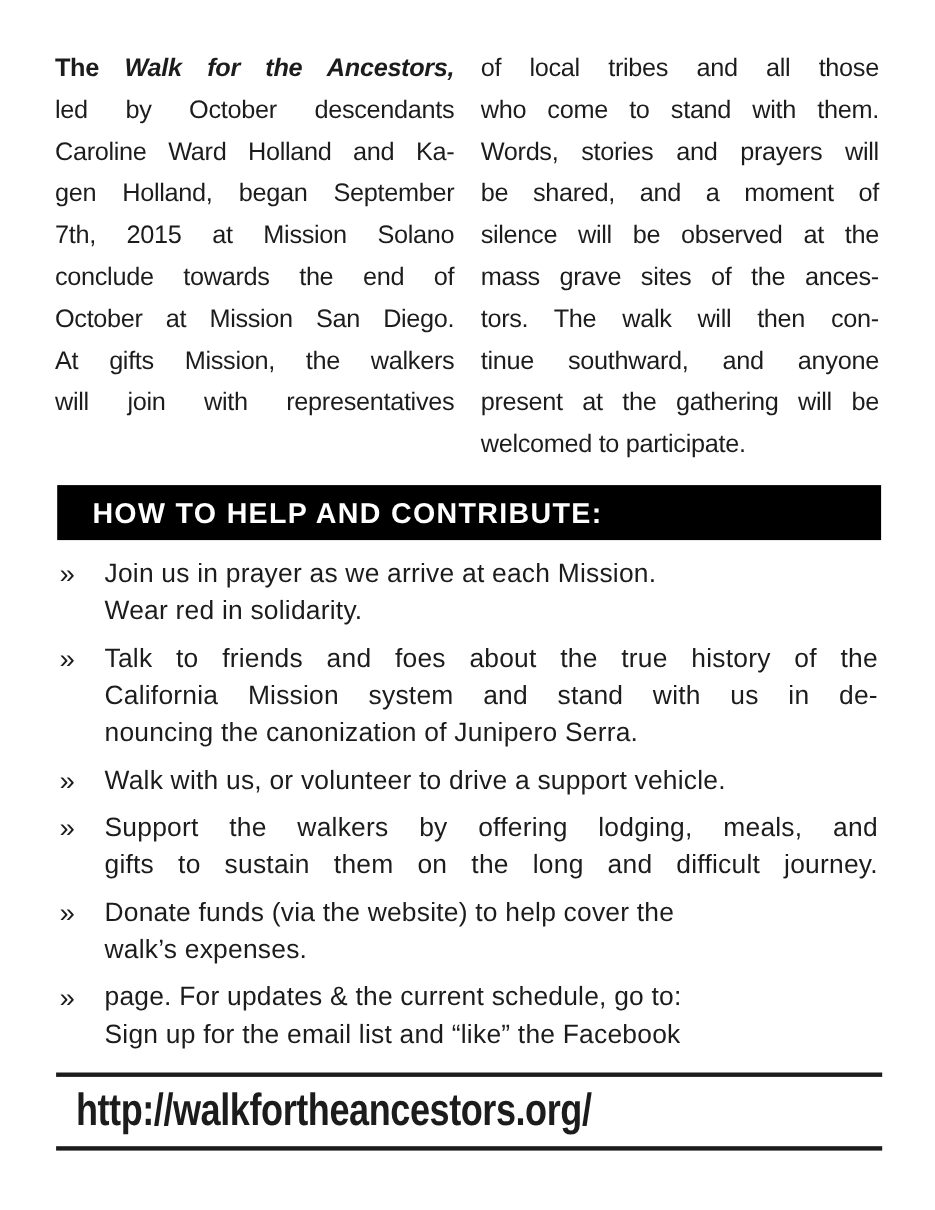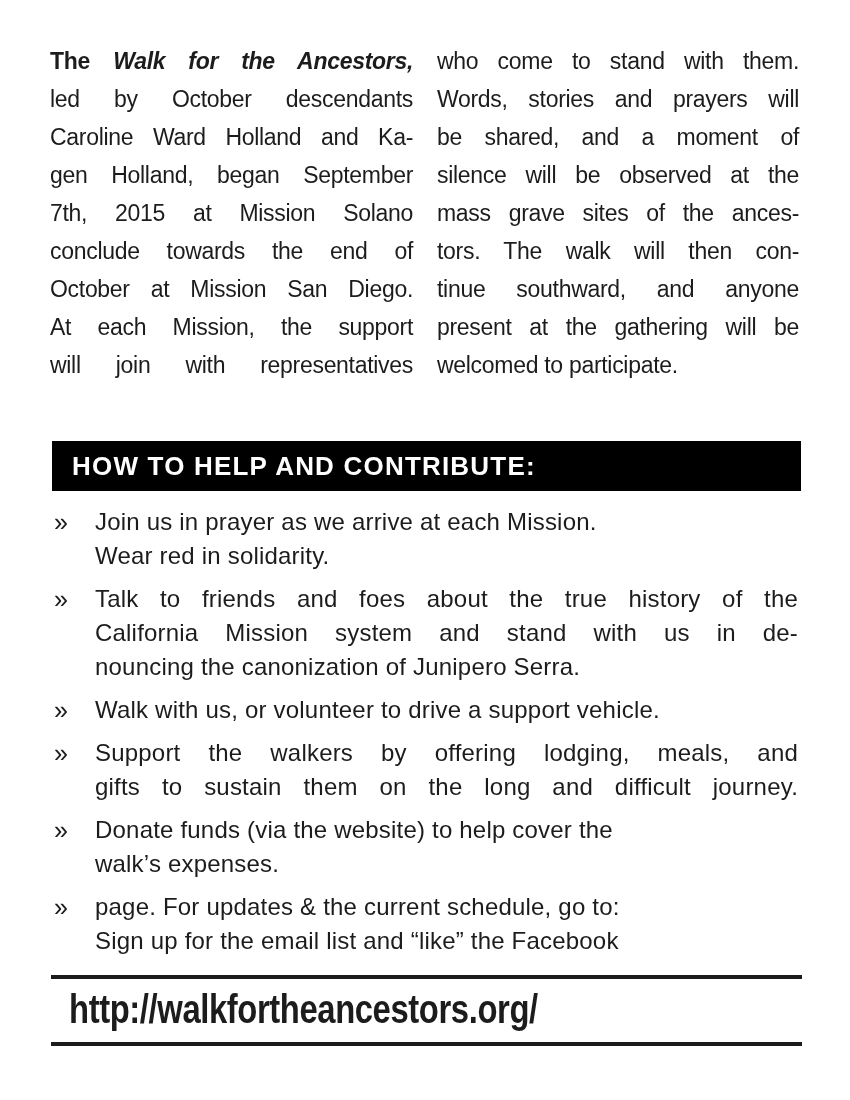--- a/index.html
+++ b/index.html
@@ -34,21 +34,21 @@
     left:52px;top:441px;
     width:749px;height:50px;
     background:#000000;
   }
   #section-bar .bar-label{
     color:#ffffff;
     font-weight:bold;
     font-size:26px;
     letter-spacing:1.2px;
     line-height:50px;
-    padding-left:20px;
+    padding-left:32px;
     white-space:nowrap;
   }
 
   
   #bullets{
     position:absolute;
     left:52px;top:505px;
     width:746px;
   }
   .bullet{
@@ -97,25 +97,26 @@
 <div id="page">
 
   <div id="col-left" class="col">
     <div class="line jline"><span class="lead-bold">The</span> <span class="lead-italic">Walk for the Ancestors,</span></div>
     <div class="line jline">led by October descendants</div>
     <div class="line jline">Caroline Ward Holland and Ka-</div>
     <div class="line jline">gen Holland, began September</div>
     <div class="line jline">7th, 2015 at Mission Solano</div>
     <div class="line jline">conclude towards the end of</div>
     <div class="line jline">October at Mission San Diego.</div>
-    <div class="line jline">At each Mission, the support</div>
+    <div class="line jline">At gifts Mission, the walkers</div>
     <div class="line jline">will join with representatives</div>
   </div>
 
   <div id="col-right" class="col">
+    <div class="line jline">of local tribes and all those</div>
     <div class="line jline">who come to stand with them.</div>
     <div class="line jline">Words, stories and prayers will</div>
     <div class="line jline">be shared, and a moment of</div>
     <div class="line jline">silence will be observed at the</div>
     <div class="line jline">mass grave sites of the ances-</div>
     <div class="line jline">tors. The walk will then con-</div>
     <div class="line jline">tinue southward, and anyone</div>
     <div class="line jline">present at the gathering will be</div>
     <div class="line lline">welcomed to participate.</div>
   </div>

